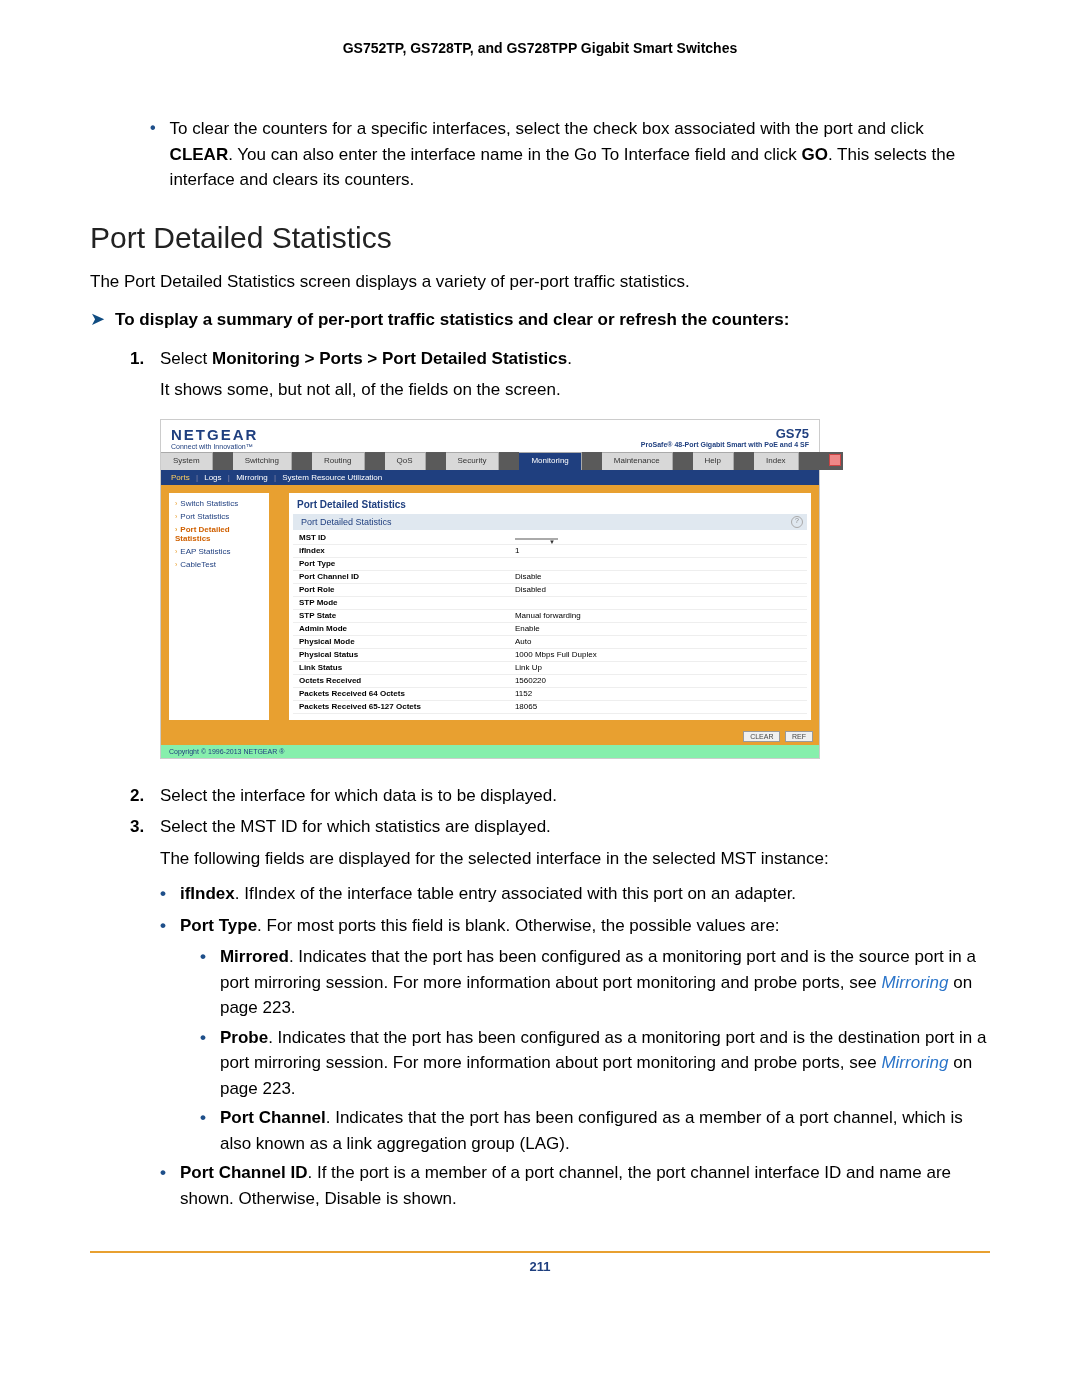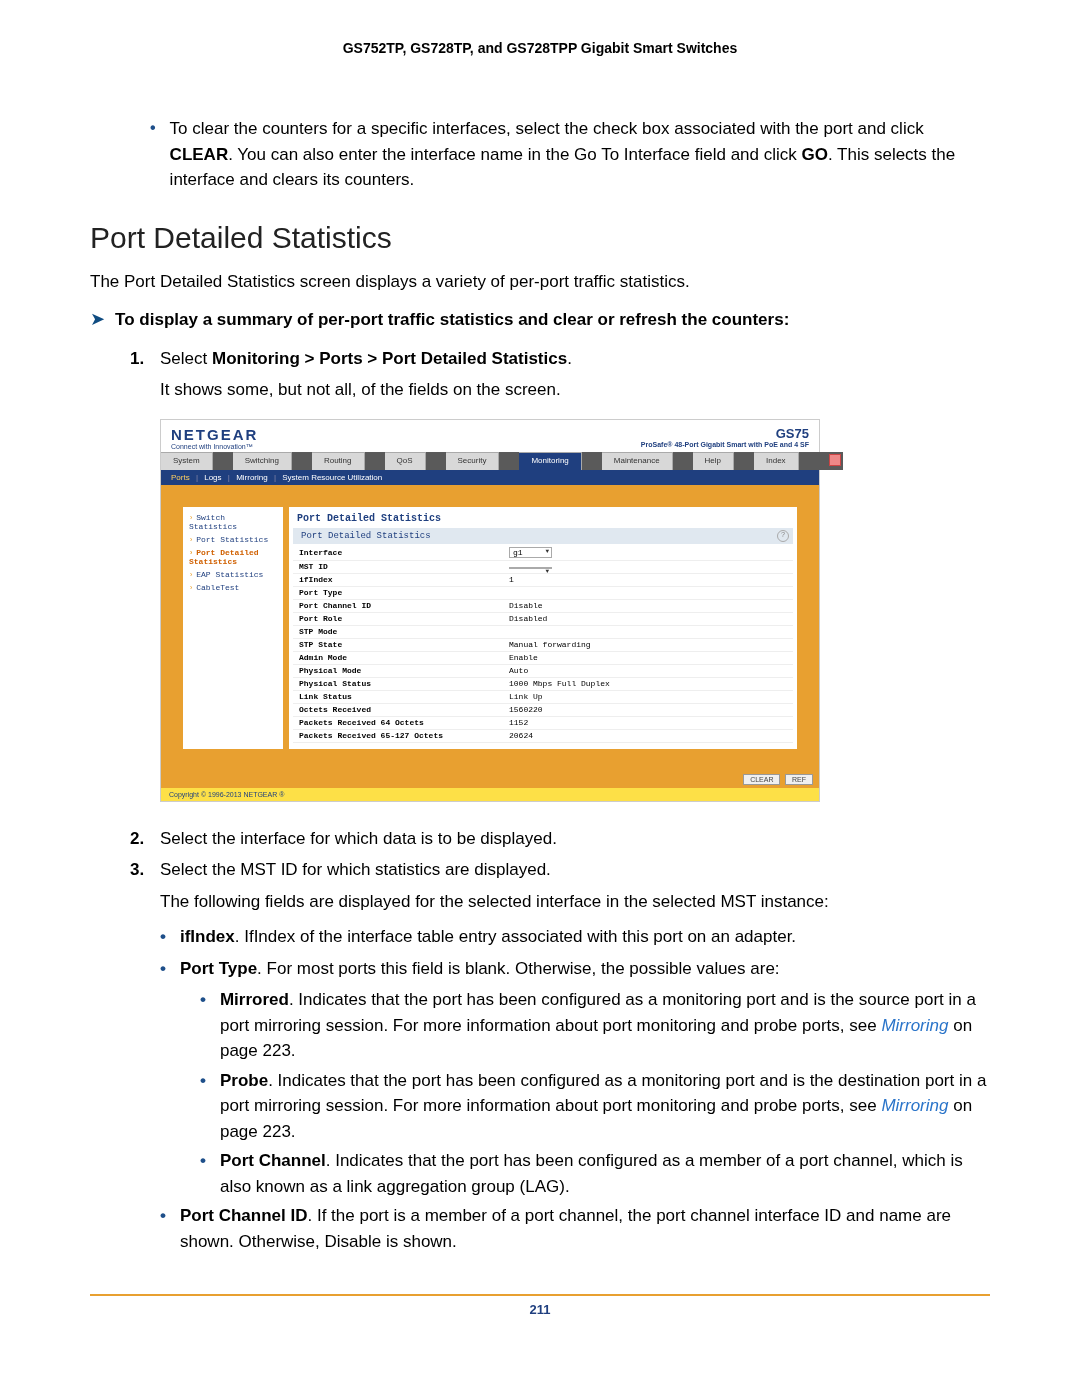--- a/index.html
+++ b/index.html
@@ -87,21 +87,21 @@
     margin-bottom: 10px;
   }
   .screenshot {
     width: 660px;
     margin: 16px auto 24px 70px;
     border: 0;
     font-size: 9px;
     font-family: Arial, sans-serif;
   }
   .shot-wrap {
-    background: #fde047;
+    background: #86efac;
     border: 1px solid #ccc;
   }
   .shot-header {
     background: #fff;
     padding: 6px 10px 2px 10px;
     display: flex;
     justify-content: space-between;
     align-items: center;
   }
   .netgear {
@@ -161,23 +161,22 @@
     color: #fff;
     padding: 3px 10px;
     font-size: 8px;
   }
   .sub-tabs span { margin-right: 4px; }
   .sub-tabs .sep { color: #88a; }
   .sub-tabs .active { color: #ffd060; }
   .shot-body {
     display: flex;
     background: #e8a030;
-    padding: 22px;
-    gap: 6px;
-    font-family: Liberation Mono, monospace;
+    padding: 8px;
+    gap: 20px;
   }
   .side-nav {
     background: #fff;
     width: 100px;
     padding: 4px 0;
     font-size: 8px;
   }
   .side-nav .item {
     padding: 2px 6px;
     color: #1f3f7f;
@@ -386,24 +385,20 @@
 
         <div class="main-panel">
           <div class="panel-title">Port Detailed Statistics</div>
           <div class="inner-bar">
             <span>Port Detailed Statistics</span>
             <span class="help">?</span>
           </div>
           <table class="data-table">
             <tbody id="stats-rows">
                 <tr>
-                  <td>Interface</td>
-                  <td><span class="mini-select">g1</span></td>
-                </tr>
-                <tr>
                   <td>MST ID</td>
                   <td><span class="mini-select"></span></td>
                 </tr>
                 <tr>
                   <td>ifIndex</td>
                   <td>1</td>
                 </tr>
                 <tr>
                   <td>Port Type</td>
                   <td></td>
@@ -443,21 +438,21 @@
                 <tr>
                   <td>Octets Received</td>
                   <td>1560220</td>
                 </tr>
                 <tr>
                   <td>Packets Received 64 Octets</td>
                   <td>1152</td>
                 </tr>
                 <tr>
                   <td>Packets Received 65-127 Octets</td>
-                  <td>20624</td>
+                  <td>18065</td>
                 </tr>
               </tbody>
           </table>
         </div>
       </div>
 
       <div class="footer-bar">
         <span class="btn">CLEAR</span>
         <span class="btn">REF</span>
       </div>

